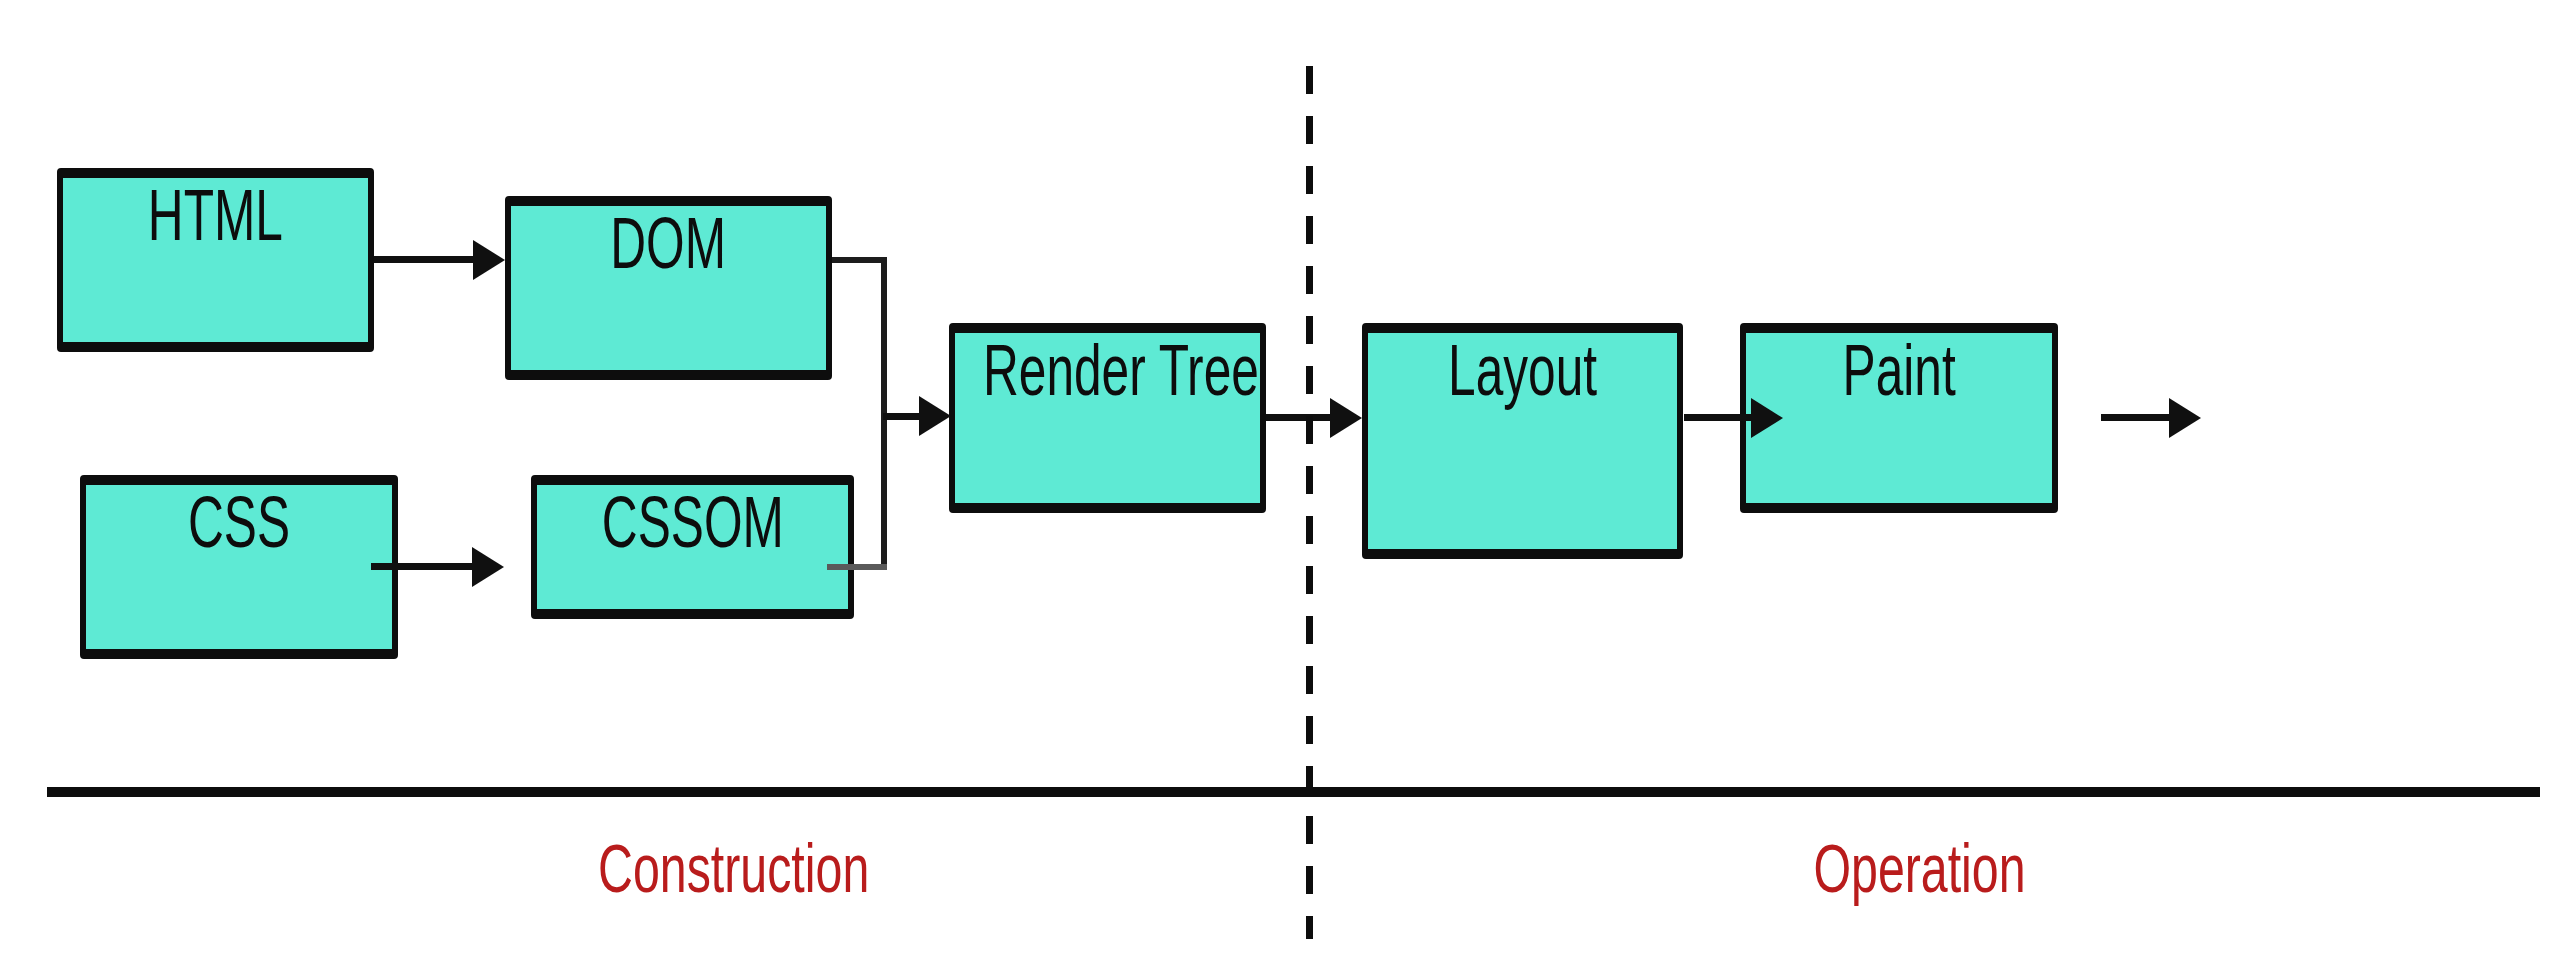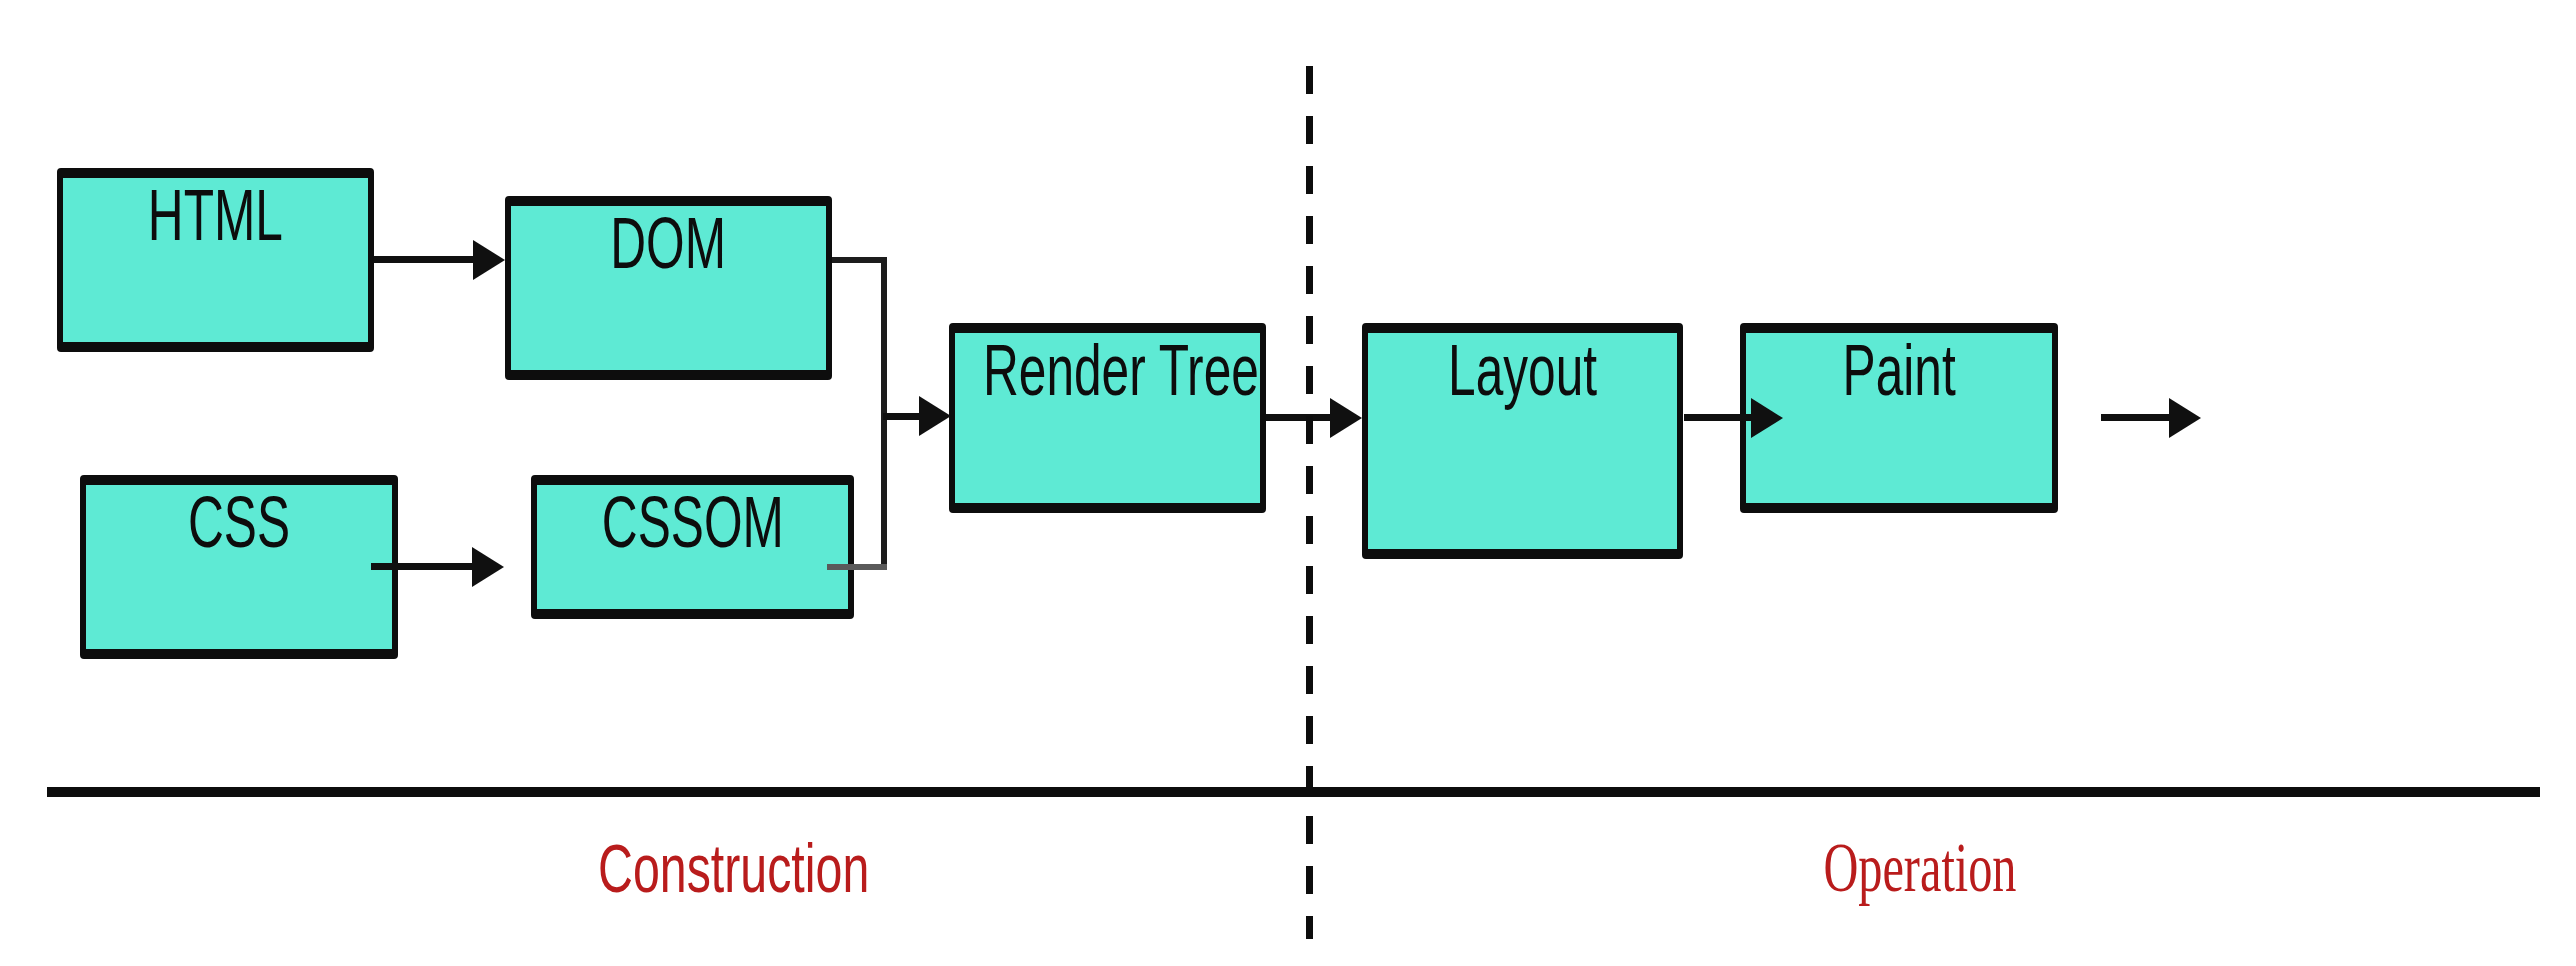--- a/index.html
+++ b/index.html
@@ -157,18 +157,18 @@
 
   <div class="edge-shaft" style="left:2101px; top:414px; width:69px;"></div>
   <div class="edge-head" style="left:2169px; top:398px;"></div>
 
   <div class="dashed-divider"></div>
   <div class="baseline"></div>
 
   <div class="section-label" style="left:369px;">
     <span>Construction</span>
   </div>
-  <div class="section-label" style="left:1555px;font-family:Liberation Serif, serif;">
+  <div class="section-label" style="left:1555px;">
     <span>Operation</span>
   </div>
 
 </div>
 
 
 </body></html>

